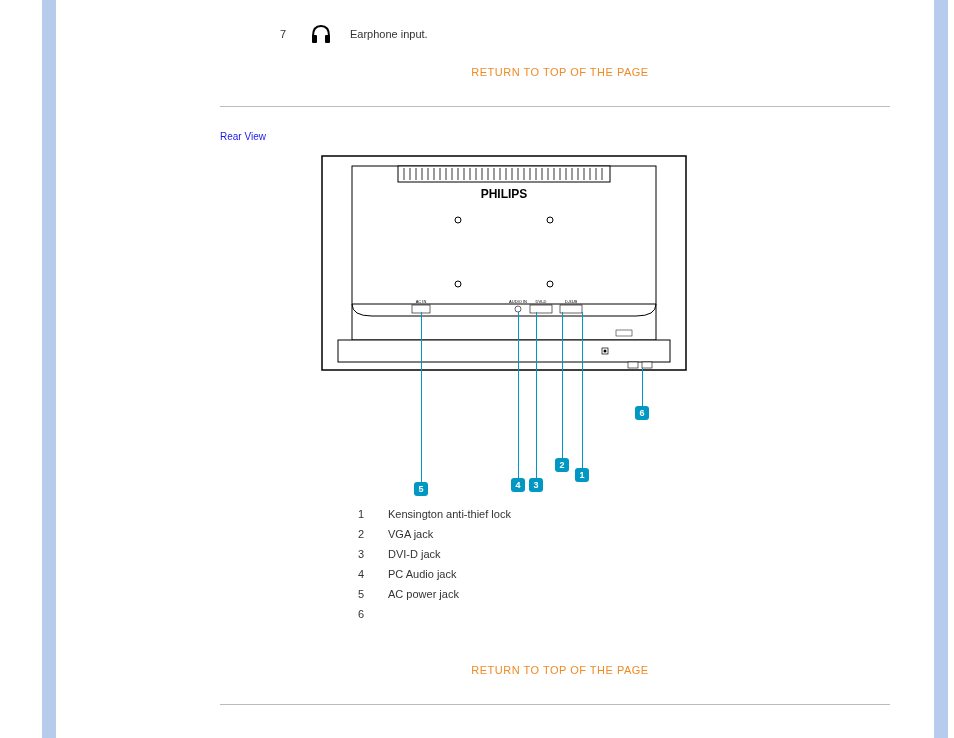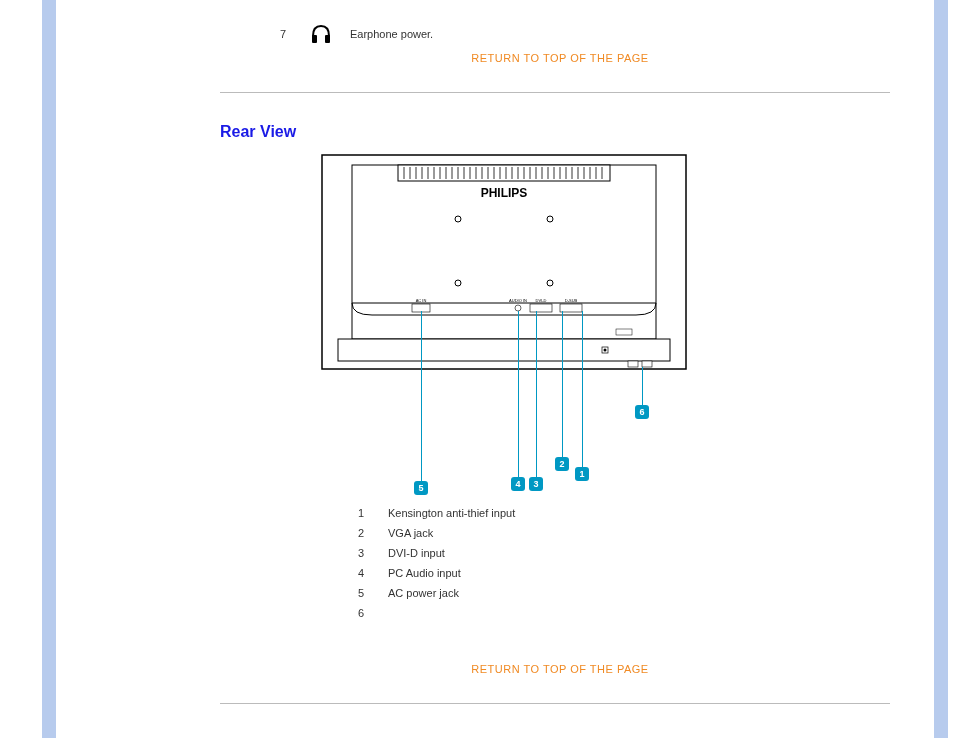--- a/index.html
+++ b/index.html
@@ -36,38 +36,38 @@
     display: flex;
     align-items: center;
     padding-top: 24px;
     margin-left: 60px;
   }
   .row-top .num { width: 30px; }
   .row-top .icon { width: 40px; display:flex; }
   .row-top .desc { }
   .return-link {
     text-align: center;
-    margin: 8px auto 28px;
+    margin: 22px auto 28px;
   }
   .return-link a {
     color: #f08a24;
     font-size: 11px;
     letter-spacing: 0.5px;
     text-decoration: none;
   }
   hr.sep {
     border: none;
     border-top: 1px solid #bbb;
     margin: 0 10px 0 0;
   }
   .section-title {
     color: #1a1ae6;
-    font-weight: bold;
-    font-size: 16px;
-    margin: 30px 0 10px 0;
+    font-weight: normal;
+    font-size: 10px;
+    margin: 24px 0 10px 0;
   }
   .diagram {
     position: relative;
     width: 372px;
     height: 340px;
     margin-left: 98px;
   }
   .diagram svg { display:block; }
   .rear-list {
     margin-left: 138px;
@@ -107,21 +107,21 @@
 
     <div class="row-top">
       <div class="num">7</div>
       <div class="icon">
         <svg width="22" height="20" viewBox="0 0 22 20">
           <path d="M3 12 C3 5 6 2 11 2 C16 2 19 5 19 12" fill="none" stroke="#000" stroke-width="2"></path>
           <rect x="2" y="11" width="5" height="8" rx="1" fill="#000"></rect>
           <rect x="15" y="11" width="5" height="8" rx="1" fill="#000"></rect>
         </svg>
       </div>
-      <div class="desc">Earphone power.</div>
+      <div class="desc">Earphone input.</div>
     </div>
 
     <div class="return-link">
       <a href="#">RETURN TO TOP OF THE PAGE</a>
     </div>
 
     <hr class="sep">
 
     <div class="section-title">Rear View</div>
 
@@ -214,33 +214,33 @@
       <div class="callout-bubble" style="left:193px; top:326px;">4</div>
       <div class="callout-bubble" style="left:211px; top:326px;">3</div>
       <div class="callout-bubble" style="left:237px; top:306px;">2</div>
       <div class="callout-bubble" style="left:257px; top:316px;">1</div>
       <div class="callout-bubble" style="left:317px; top:254px;">6</div>
     </div>
 
     <div class="rear-list">
       <div class="row">
           <div class="n">1</div>
-          <div>Kensington anti-thief input</div>
+          <div>Kensington anti-thief lock</div>
         </div>
       <div class="row">
           <div class="n">2</div>
           <div>VGA jack</div>
         </div>
       <div class="row">
           <div class="n">3</div>
-          <div>DVI-D input</div>
+          <div>DVI-D jack</div>
         </div>
       <div class="row">
           <div class="n">4</div>
-          <div>PC Audio input</div>
+          <div>PC Audio jack</div>
         </div>
       <div class="row">
           <div class="n">5</div>
           <div>AC power jack</div>
         </div>
       <div class="row">
           <div class="n">6</div>
         </div>
     </div>
 

